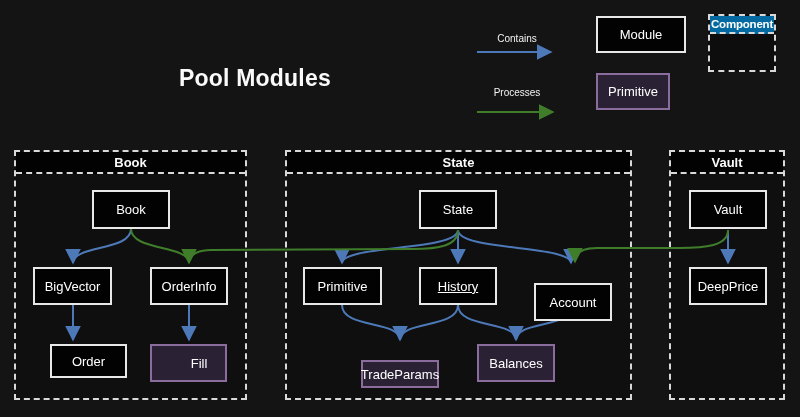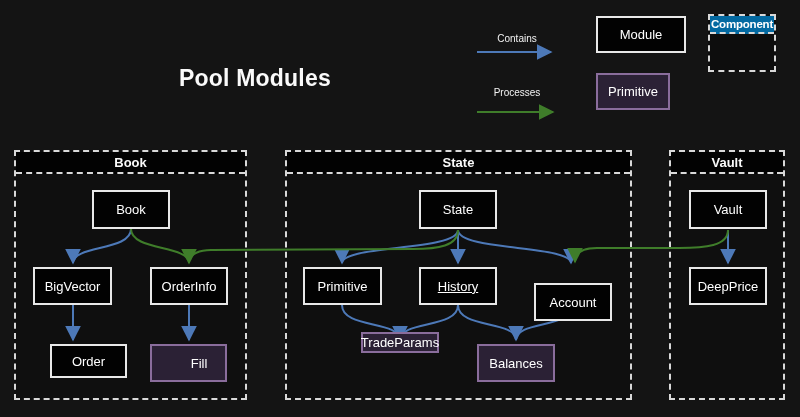--- a/index.html
+++ b/index.html
@@ -57,21 +57,21 @@
   .node{z-index:3;}
   .n-book{left:92px;top:190px;width:78px;height:39px;}
   .n-bigvector{left:33px;top:267px;width:79px;height:38px;text-align:center;}
   .n-orderinfo{left:150px;top:267px;width:78px;height:38px;}
   .n-order{left:50px;top:344px;width:77px;height:34px;}
   .n-fill{left:150px;top:344px;width:77px;height:38px;padding-left:21px;}
   .n-state{left:419px;top:190px;width:78px;height:39px;}
   .n-governance{left:303px;top:267px;width:79px;height:38px;}
   .n-history{left:419px;top:267px;width:78px;height:38px;text-decoration:underline;}
   .n-account{left:534px;top:267px;width:78px;height:38px;margin-top:16px;}
-  .n-tradeparams{left:361px;top:332px;width:78px;height:21px;}
+  .n-tradeparams{left:361px;top:360px;width:78px;height:28px;}
   .n-balances{left:477px;top:344px;width:78px;height:38px;}
   .n-vault{left:689px;top:190px;width:78px;height:39px;}
   .n-deepprice{left:689px;top:267px;width:78px;height:38px;}
 </style>
 </head>
 <body>
 
 <h1 class="page-title">Pool Modules</h1>
 
 <div class="legend-label lbl-contains">Contains</div>

